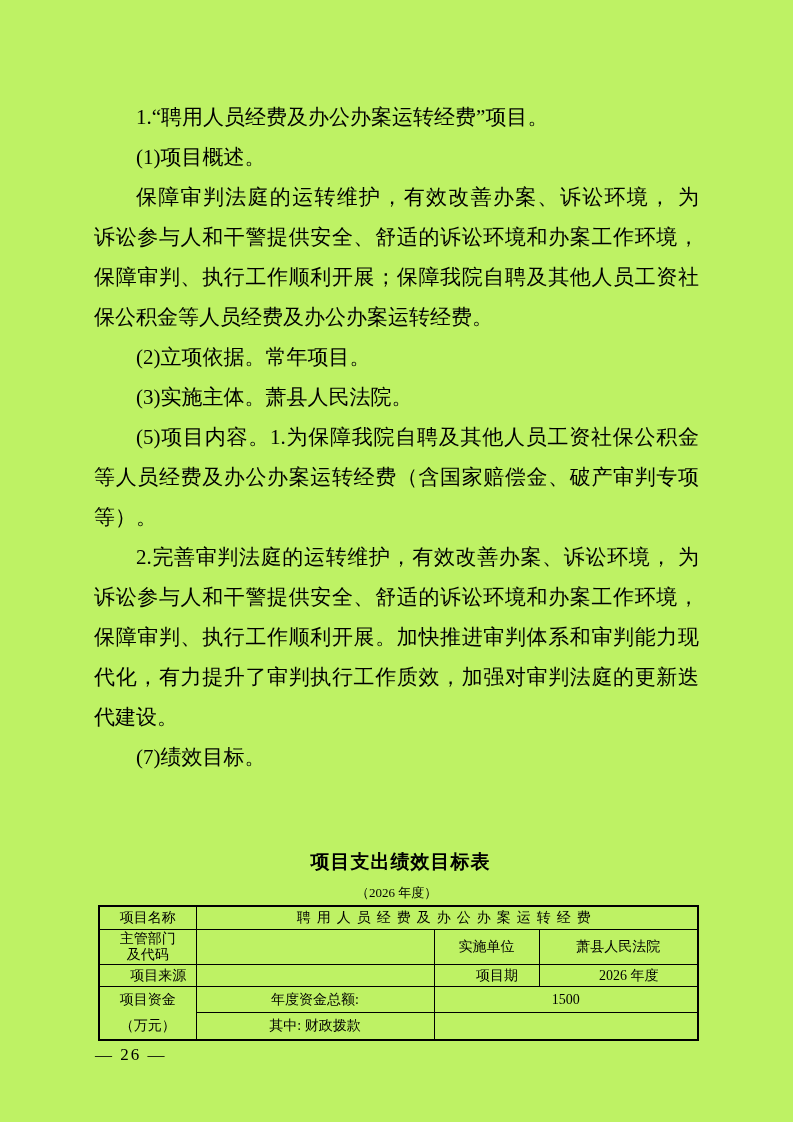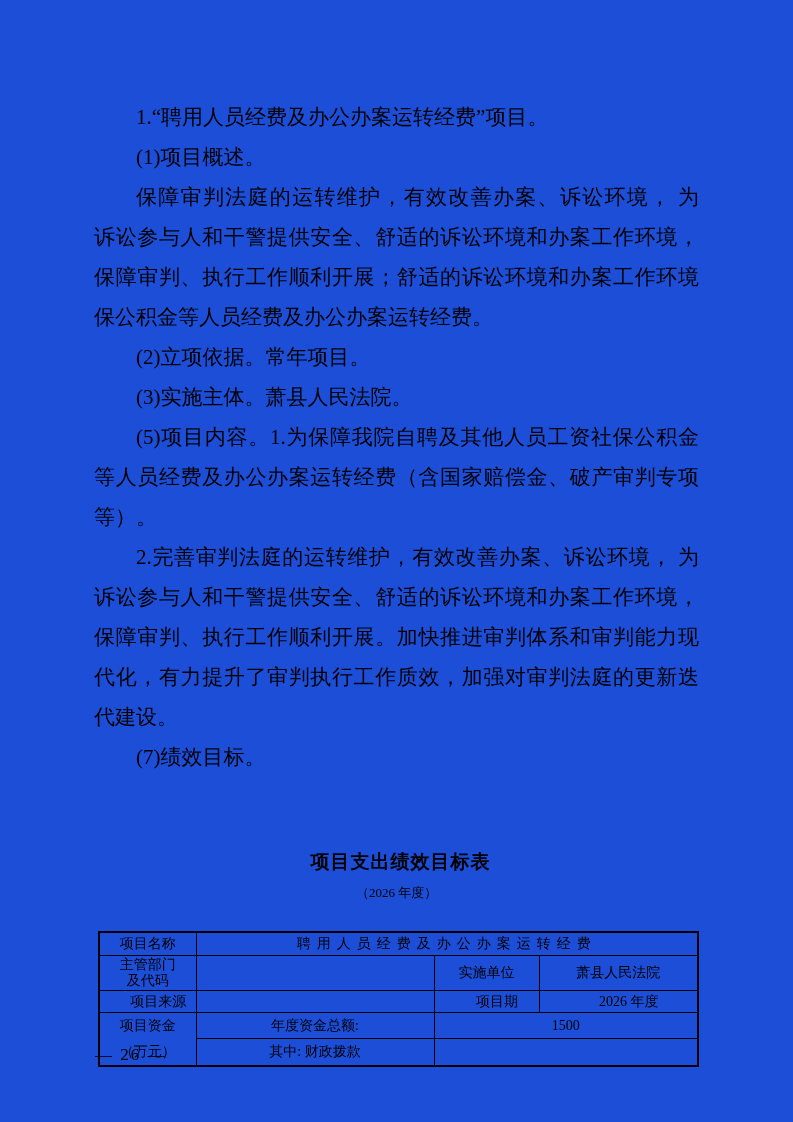--- a/index.html
+++ b/index.html
@@ -1,21 +1,21 @@
 <!DOCTYPE html>
 <html><head>
 <meta charset="utf-8">
 <style>
   html, body { margin:0; padding:0; background:#e8e8e8; }
   .page {
     position: relative;
     width: 793px;
     height: 1122px;
     margin: 0 auto;
-    background: #1d4ed8;
+    background: #bef264;
     color: #000000;
     font-family: "Liberation Serif", serif;
     overflow: hidden;
   }
   
   .body-text {
     position: absolute;
     left: 94px;
     top: 97px;
     width: 605px;
@@ -48,21 +48,21 @@
     left: 0;
     width: 100%;
     text-align: center;
     font-size: 13px;
   }
 
   
   table.perf {
     position: absolute;
     left: 98px;
-    top: 931px;
+    top: 905px;
     width: 599px;
     border-collapse: collapse;
     table-layout: fixed;
     font-size: 14px;
     border: 2px solid #000;
   }
   table.perf td {
     border: 1px solid #000;
     padding: 0 3px;
     text-align: center;
@@ -93,21 +93,21 @@
 </head>
 <body>
 
 <div class="page">
 
   <div class="body-text">
     <div class="line ind fin">1.“聘用人员经费及办公办案运转经费”项目。</div>
     <div class="line ind fin">(1)项目概述。</div>
     <div class="line ind">保障审判法庭的运转维护，有效改善办案、诉讼环境， 为</div>
     <div class="line">诉讼参与人和干警提供安全、舒适的诉讼环境和办案工作环境，</div>
-    <div class="line">保障审判、执行工作顺利开展；舒适的诉讼环境和办案工作环境</div>
+    <div class="line">保障审判、执行工作顺利开展；保障我院自聘及其他人员工资社</div>
     <div class="line fin">保公积金等人员经费及办公办案运转经费。</div>
     <div class="line ind fin">(2)立项依据。常年项目。</div>
     <div class="line ind fin">(3)实施主体。萧县人民法院。</div>
     <div class="line ind">(5)项目内容。1.为保障我院自聘及其他人员工资社保公积金</div>
     <div class="line">等人员经费及办公办案运转经费（含国家赔偿金、破产审判专项</div>
     <div class="line fin">等）。</div>
     <div class="line ind">2.完善审判法庭的运转维护，有效改善办案、诉讼环境， 为</div>
     <div class="line">诉讼参与人和干警提供安全、舒适的诉讼环境和办案工作环境，</div>
     <div class="line">保障审判、执行工作顺利开展。加快推进审判体系和审判能力现</div>
     <div class="line">代化，有力提升了审判执行工作质效，加强对审判法庭的更新迭</div>

